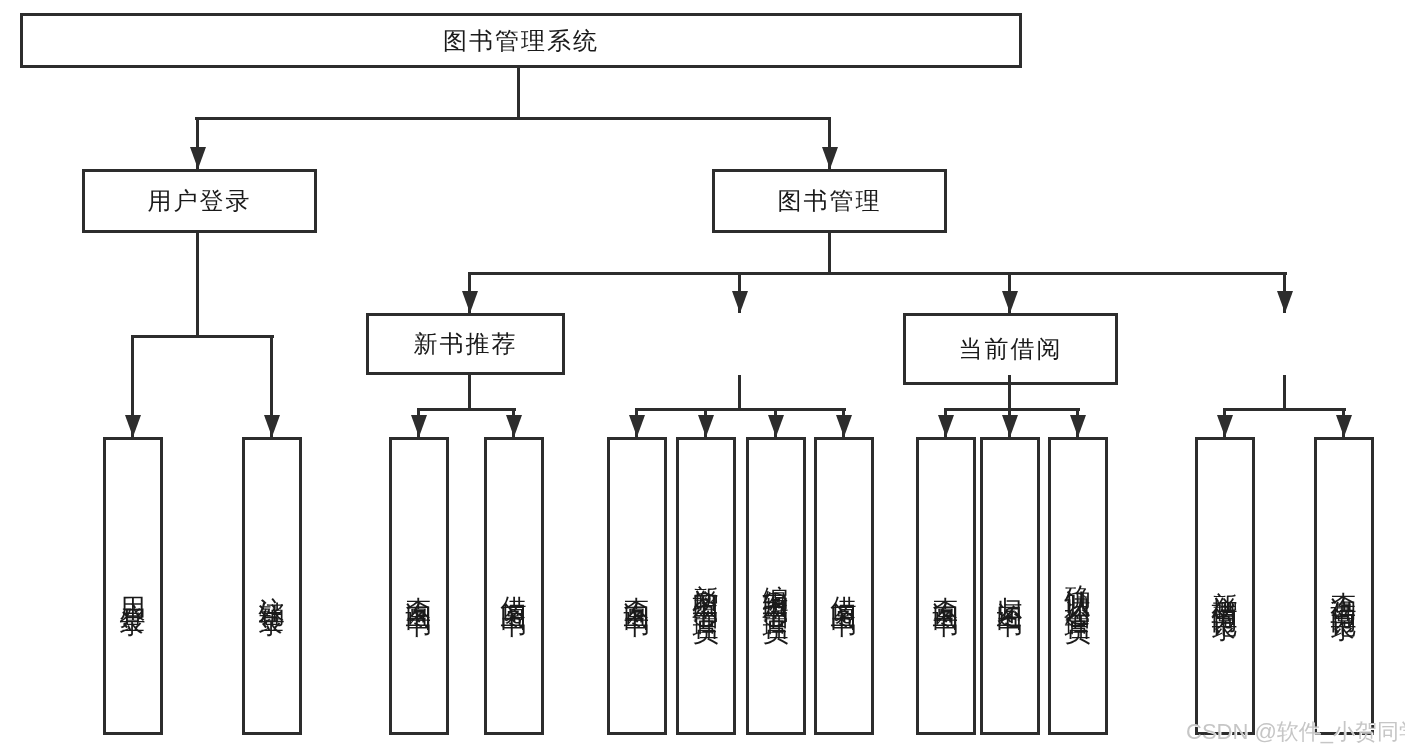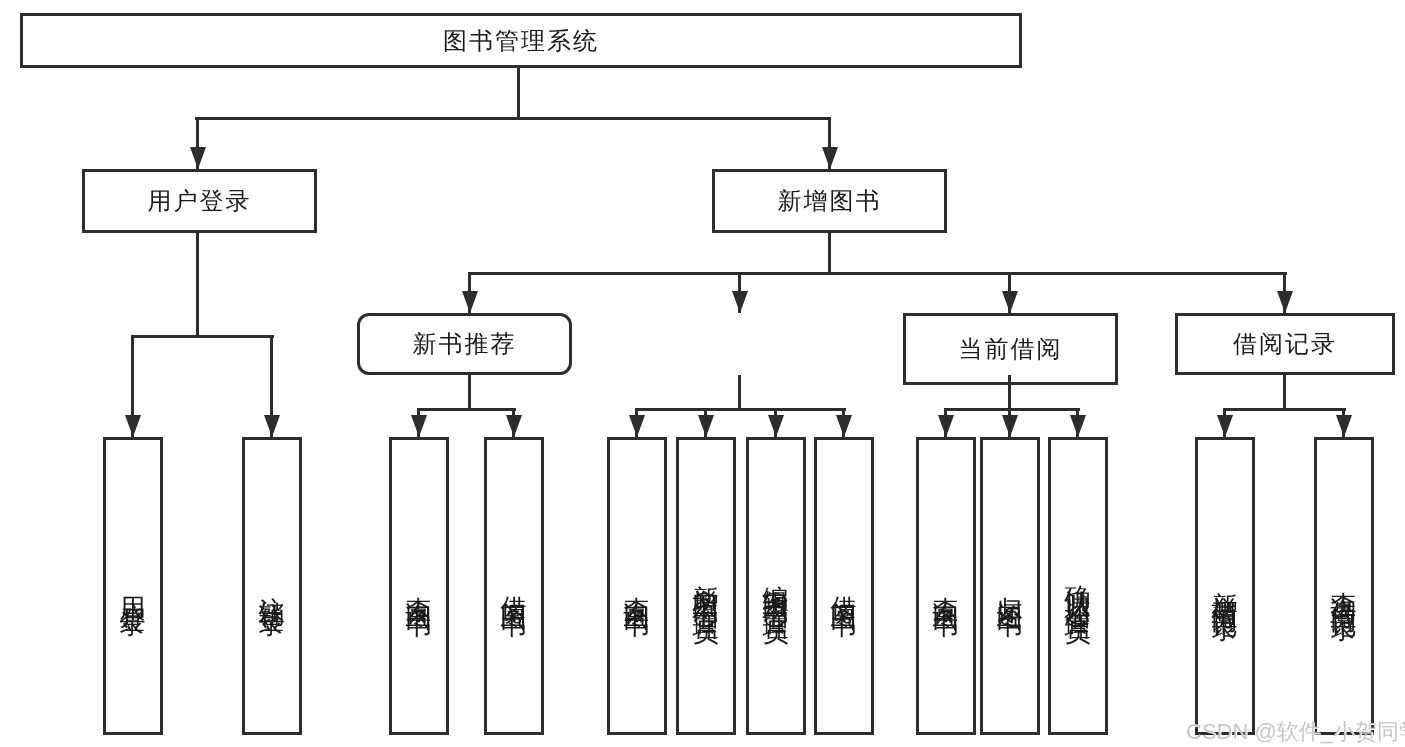--- a/index.html
+++ b/index.html
@@ -63,49 +63,46 @@
   <div class="hline" style="left:195px;top:117px;width:636px;"></div>
   <div class="vline" style="left:196px;top:117px;height:52px;"></div>
   <div class="ahead" style="left:190px;top:147px;"></div>
   <div class="vline" style="left:828px;top:117px;height:52px;"></div>
   <div class="ahead" style="left:822px;top:147px;"></div>
 
   <div class="node hnode" style="left:82px;top:169px;width:235px;height:64px;">
     <span>用户登录</span>
   </div>
   <div class="node hnode" style="left:712px;top:169px;width:235px;height:64px;">
-    <span>新增图书</span>
+    <span>图书管理</span>
   </div>
 
   <div class="vline" style="left:196px;top:233px;height:102px;"></div>
   <div class="hline" style="left:131px;top:335px;width:143px;"></div>
   <div class="vline" style="left:131px;top:335px;height:102px;"></div>
   <div class="ahead" style="left:125px;top:415px;"></div>
   <div class="vline" style="left:270px;top:335px;height:102px;"></div>
   <div class="ahead" style="left:264px;top:415px;"></div>
 
   <div class="vline" style="left:828px;top:233px;height:39px;"></div>
   <div class="hline" style="left:469px;top:272px;width:818px;"></div>
   <div class="vline" style="left:468px;top:272px;height:41px;"></div>
   <div class="ahead" style="left:462px;top:291px;"></div>
   <div class="vline" style="left:738px;top:272px;height:41px;"></div>
   <div class="ahead" style="left:732px;top:291px;"></div>
   <div class="vline" style="left:1008px;top:272px;height:41px;"></div>
   <div class="ahead" style="left:1002px;top:291px;"></div>
   <div class="vline" style="left:1283px;top:272px;height:41px;"></div>
   <div class="ahead" style="left:1277px;top:291px;"></div>
 
-  <div class="node hnode" style="left:357px;top:313px;width:215px;height:62px;border-radius:12px;">
+  <div class="node hnode" style="left:366px;top:313px;width:199px;height:62px;">
     <span>新书推荐</span>
   </div>
   <div class="node hnode" style="left:903px;top:313px;width:215px;height:72px;">
     <span>当前借阅</span>
-  </div>
-  <div class="node hnode" style="left:1175px;top:313px;width:220px;height:62px;">
-    <span>借阅记录</span>
   </div>
 
   <div class="vline" style="left:468px;top:375px;height:33px;"></div>
   <div class="hline" style="left:417px;top:408px;width:99px;"></div>
   <div class="vline" style="left:417px;top:408px;height:29px;"></div>
   <div class="ahead" style="left:411px;top:415px;"></div>
   <div class="vline" style="left:512px;top:408px;height:29px;"></div>
   <div class="ahead" style="left:506px;top:415px;"></div>
 
   <div class="vline" style="left:738px;top:375px;height:33px;"></div>

